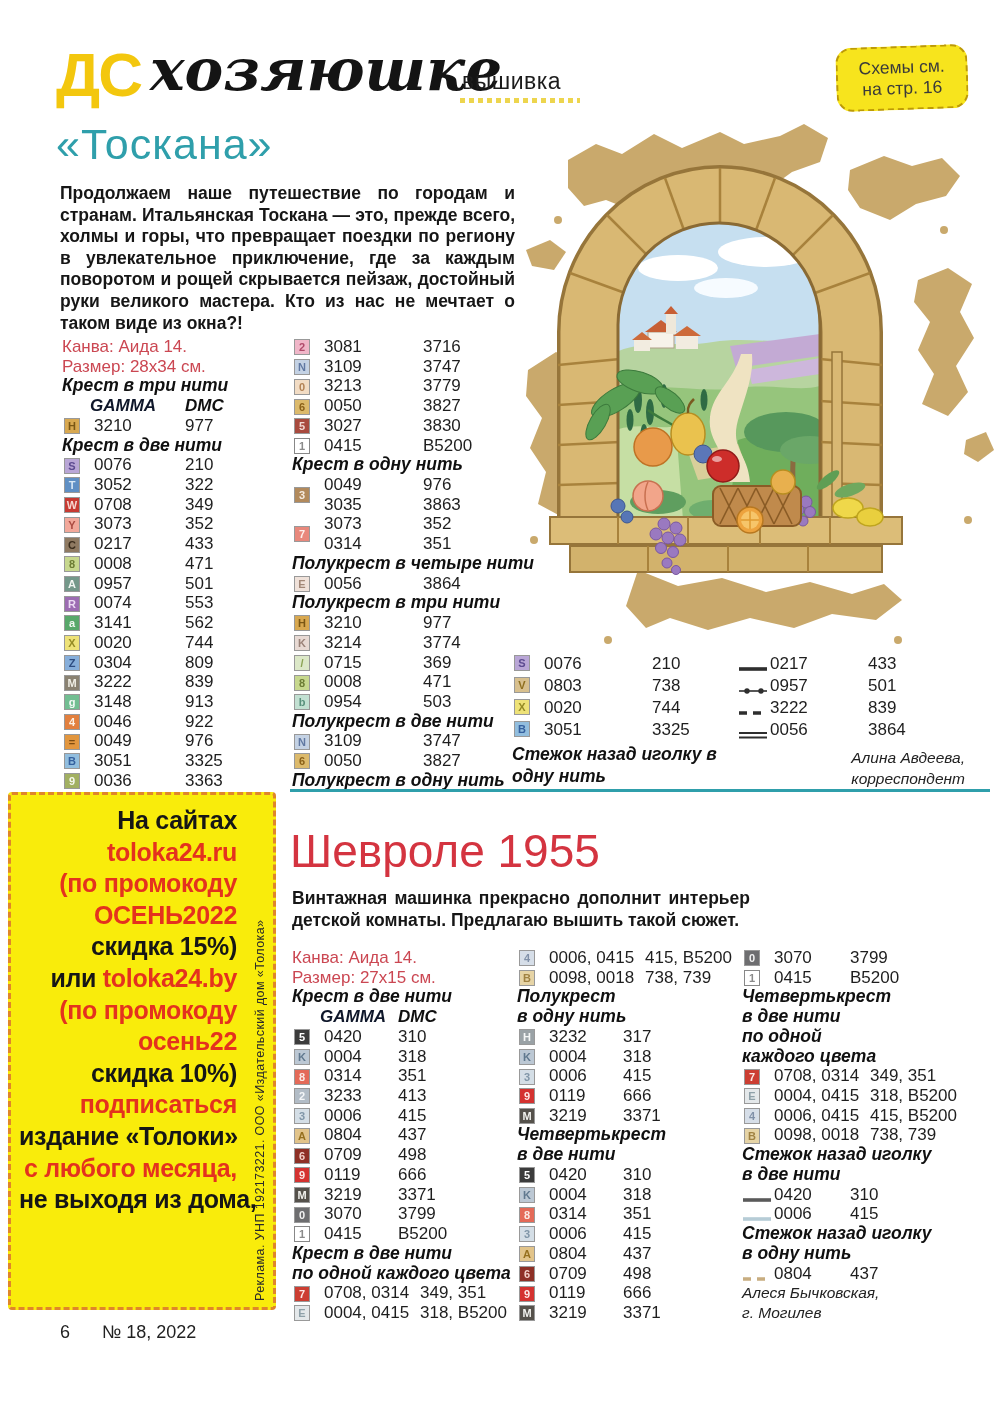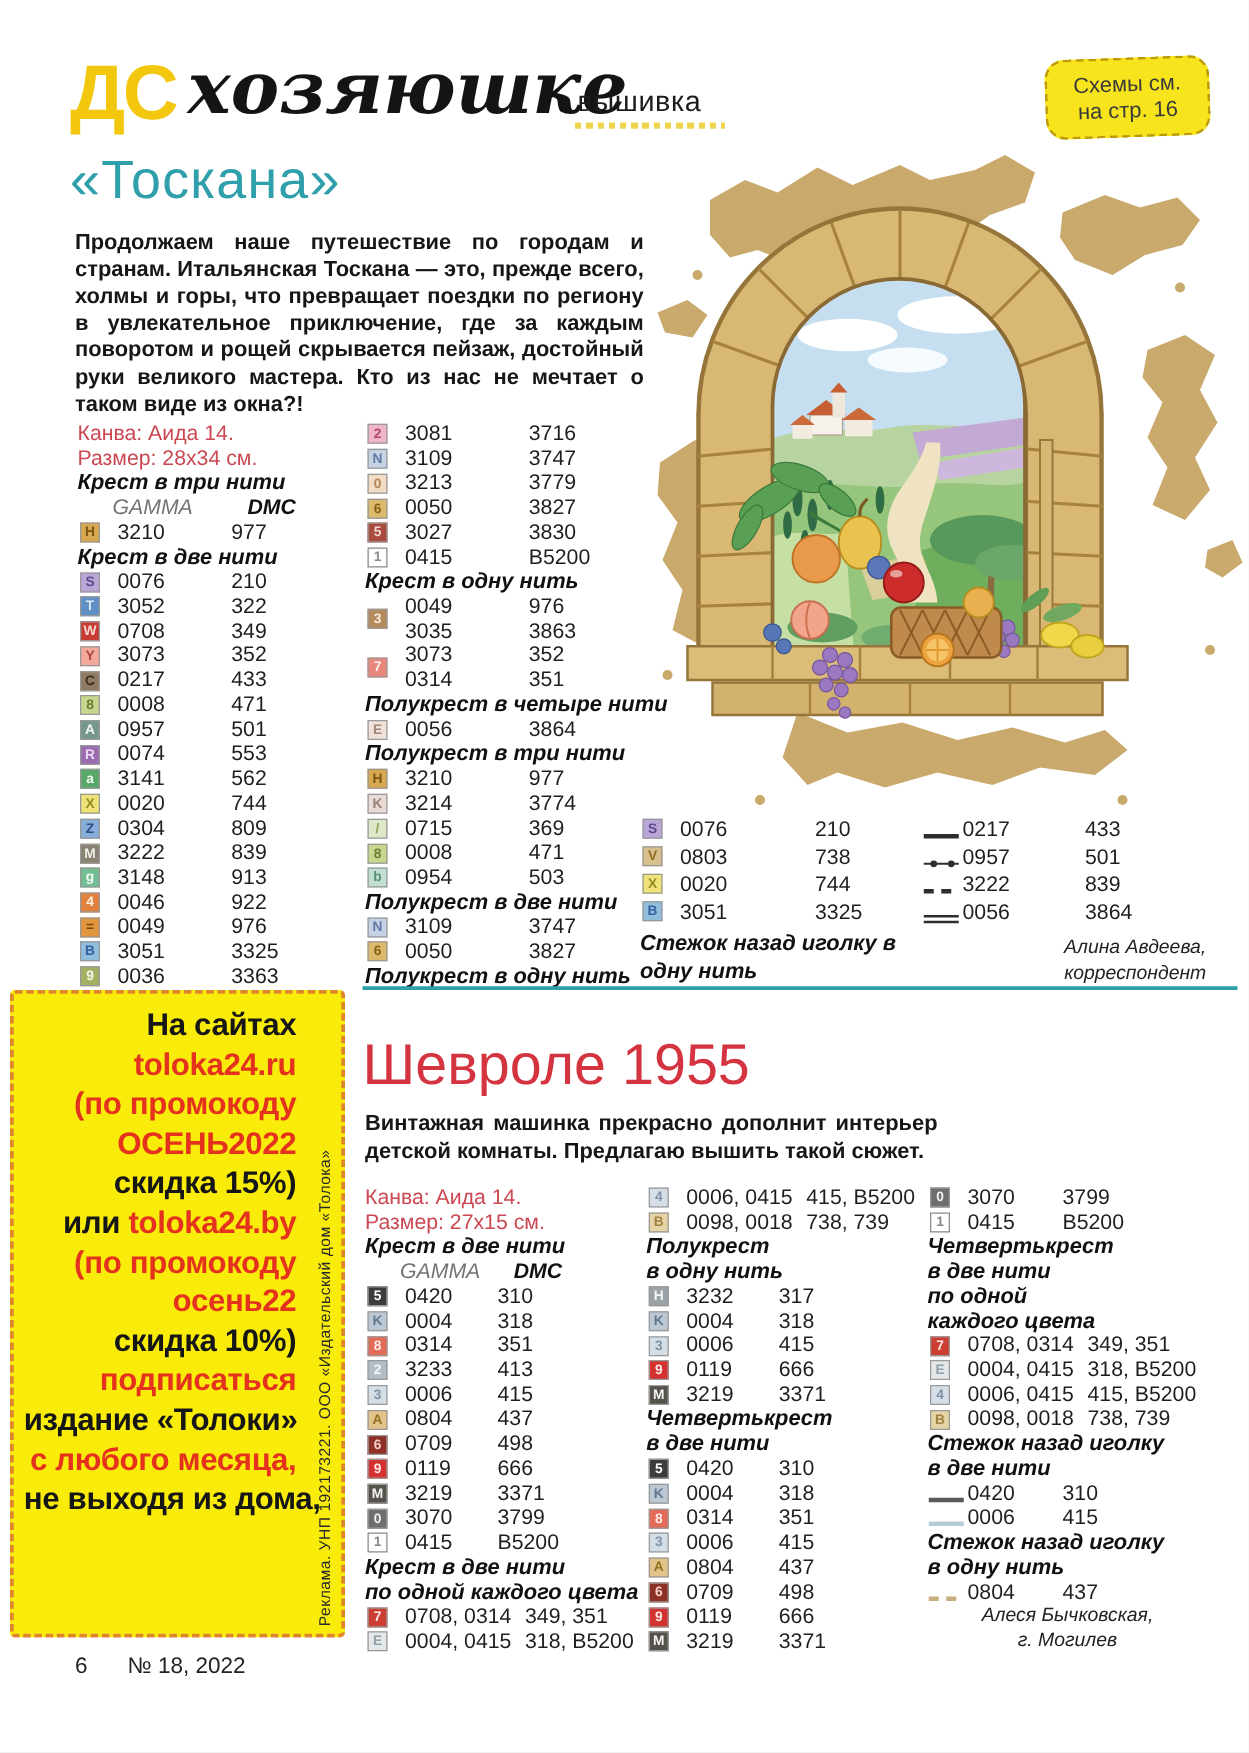--- a/index.html
+++ b/index.html
@@ -33,27 +33,27 @@
   #c-col3{left:742px;top:948px;width:252px;--dmc:108px;}
 
   .t-item{position:relative;height:19.72px;line-height:19.72px;white-space:nowrap;}
   #legend-sym .t-item,#legend-line .t-item{height:22px;line-height:22px;}
   .t-meta{color:#cb4752;}
   .t-heading{font-weight:bold;font-style:italic;color:#101010;font-size:17.5px;}
   .sym{position:absolute;left:2px;top:2.4px;width:14px;height:14px;border:1px solid #999;
        font-size:11px;line-height:14px;font-weight:bold;text-align:center;}
   .g{position:absolute;left:32px;}
   .d{position:absolute;left:var(--dmc,125px);}
-  .t-colhead .g{left:28px;font-weight:normal;font-style:italic;color:#737373;}
-  .t-colhead .d{font-weight:bold;font-style:italic;color:#101010;margin-left:13px;}
+  .t-colhead .g{left:28px;font-weight:bold;font-style:italic;color:#0f172a;}
+  .t-colhead .d{font-weight:bold;font-style:italic;color:#101010;}
   .t-row2{height:39.44px;}
   .t-row2 .sym{top:12px;}
   .rowc .d{left:128px;}
   .lsym{position:absolute;left:0;top:5px;width:30px;}
-  .t-credit{text-align:center;font-style:italic;font-size:15.5px;color:#222;padding-right:28px;}
+  .t-credit{text-align:left;font-style:italic;font-size:15.5px;color:#222;padding-right:28px;}
 
   .legend-label{left:512px;top:744px;width:215px;font-size:17.5px;font-weight:bold;font-style:italic;
                 line-height:21.5px;color:#111;white-space:normal;}
   .legend-credit{left:770px;top:747px;width:195px;text-align:right;font-style:italic;font-size:15.5px;
                  line-height:21px;color:#222;}
 
   .divider{left:290px;top:789px;width:700px;height:3px;background:#2f9fab;}
 
   .chev-title{left:290px;top:824px;font-size:46px;color:#d43440;}
   .chev-intro{left:292px;top:888px;width:458px;font-size:17.5px;font-weight:bold;line-height:21.5px;

